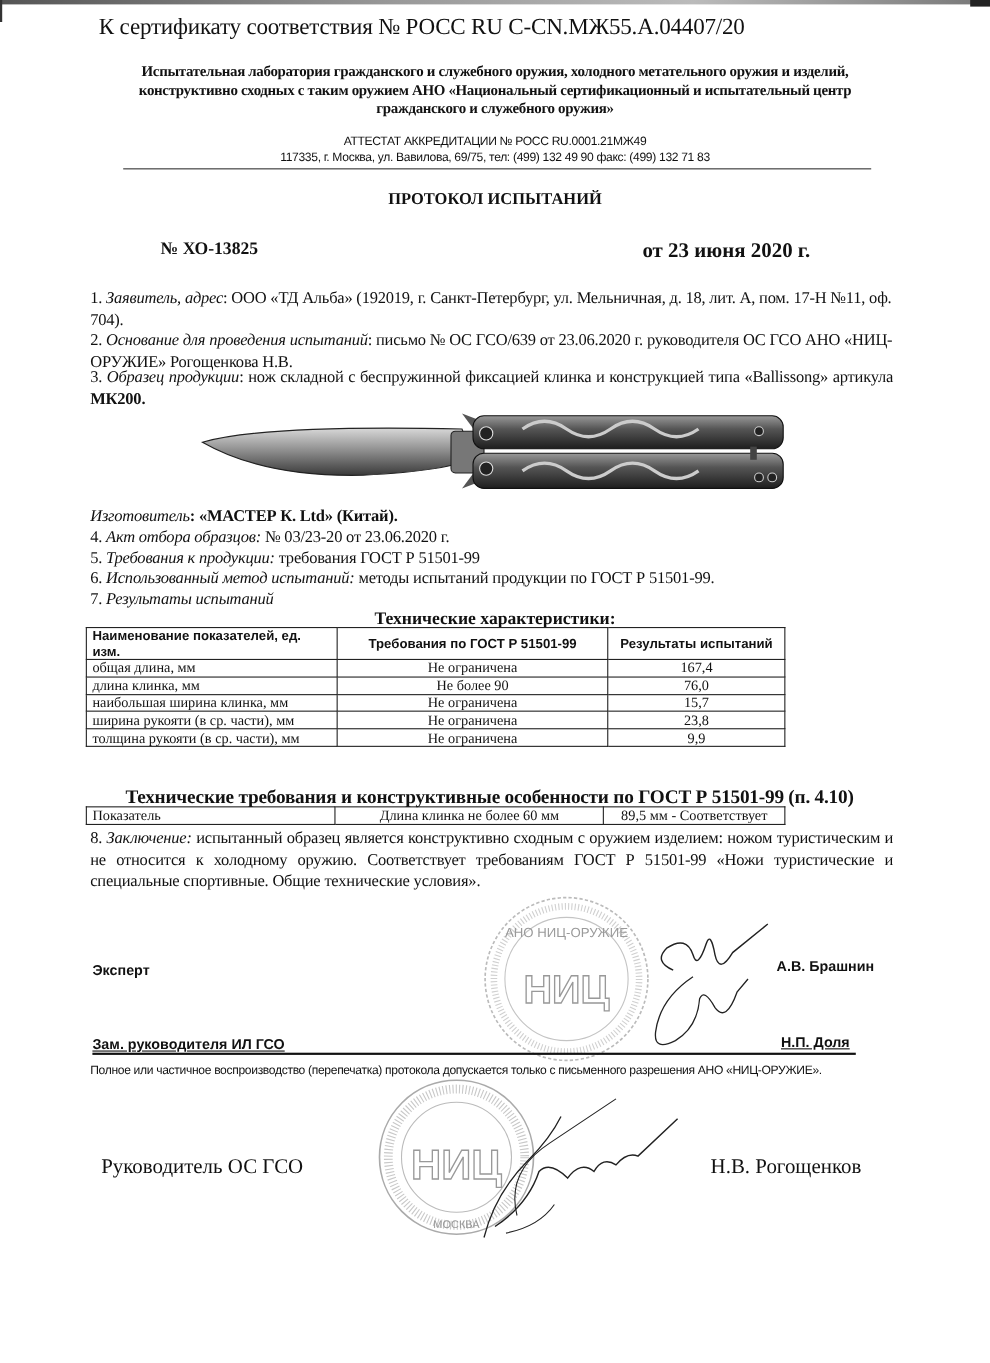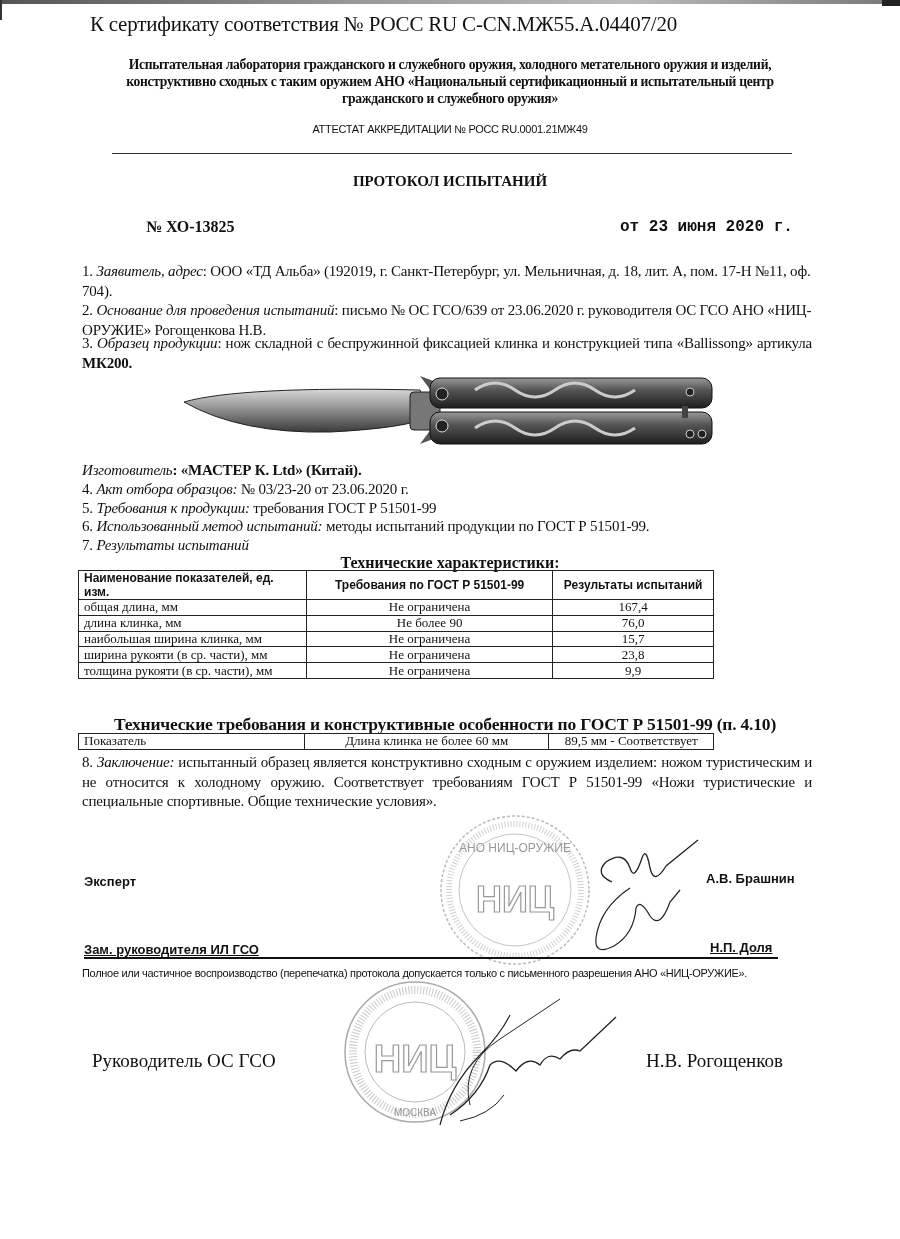--- a/index.html
+++ b/index.html
@@ -7,21 +7,21 @@
   .scan-edge { position:absolute; left:0; top:0; width:900px; height:4px; background:linear-gradient(to right,#555,#999 40%,#bbb 70%,#777); }
   .scan-edge-right { position:absolute; right:0; top:0; width:18px; height:6px; background:#222; }
   .scan-edge-left { position:absolute; left:0; top:0; width:2px; height:20px; background:#333; }
   .abs { position:absolute; }
   .cert-ref { left:0; width:730px; top:12px; text-align:right; padding-right:53px; box-sizing:border-box; font-size:21px; letter-spacing:-0.2px; }
   .lab { left:90px; width:720px; top:56px; text-align:center; font-weight:bold; font-size:13.6px; line-height:17px; letter-spacing:-0.3px; }
   .accr { left:200px; width:500px; top:122px; text-align:center; font-size:11px; line-height:14px; font-family:"Liberation Sans", sans-serif; letter-spacing:-0.3px; }
   .accr-line { left:112px; width:680px; top:153px; height:1px; background:#333; }
   .proto-title { left:0; width:900px; top:173px; text-align:center; font-weight:bold; font-size:15px; }
   .proto-no { left:146px; top:218px; font-weight:bold; font-size:16px; }
-  .proto-date { left:620px; top:218px; font-weight:bold; font-size:16px;font-family:Liberation Mono, monospace; }
+  .proto-date { left:584px; top:218px; font-weight:bold; font-size:19px; }
   .para { left:82px; width:730px; font-size:15px; line-height:19.5px; letter-spacing:-0.2px; }
   .para i { font-style:italic; font-weight:normal; }
   .justify { text-align:justify; }
   .knife { left:180px; top:368px; width:540px; height:82px; }
   table.spec { position:absolute; left:78px; width:636px; border-collapse:collapse; font-size:13px; font-family:"Liberation Serif", serif; }
   table.spec td { border:1px solid #222; padding:0 5px; height:14.8px; line-height:14px; }
   table.spec td.c2, table.spec td.c3 { text-align:center; }
   table.spec tr.hdr td { font-weight:bold; font-family:"Liberation Sans", sans-serif; font-size:12px; text-align:center; }
   table.spec tr.hdr td.c1 { text-align:left; }
   .tbl-title { left:0; width:900px; top:554px; text-align:center; font-weight:bold; font-size:16px; }
@@ -37,20 +37,21 @@
 <div class="scan-edge"></div>
 <div class="scan-edge-right"></div>
 <div class="scan-edge-left"></div>
 
 <div class="abs cert-ref">К сертификату соответствия № РОСС RU C-CN.МЖ55.А.04407/20</div>
 
 <div class="abs lab">Испытательная лаборатория гражданского и служебного оружия, холодного метательного оружия и изделий, конструктивно сходных с таким оружием АНО «Национальный сертификационный и испытательный центр гражданского и служебного оружия»</div>
 
 <div class="abs accr">
   <div>АТТЕСТАТ АККРЕДИТАЦИИ № РОСС RU.0001.21МЖ49</div>
+  <div>117335, г. Москва, ул. Вавилова, 69/75, тел: (499) 132 49 90 факс: (499) 132 71 83</div>
 </div>
 <div class="abs accr-line"></div>
 
 <div class="abs proto-title">ПРОТОКОЛ ИСПЫТАНИЙ</div>
 <div class="abs proto-no">№  ХО-13825</div>
 <div class="abs proto-date">от 23 июня 2020 г.</div>
 
 <div class="abs para" style="top:262px;">
   <span>1. </span><i>Заявитель, адрес</i><span>: ООО «ТД Альба» (192019, г. Санкт-Петербург, ул. Мельничная, д. 18, лит. А, пом. 17-Н №11, оф. 704).</span>
 </div>

